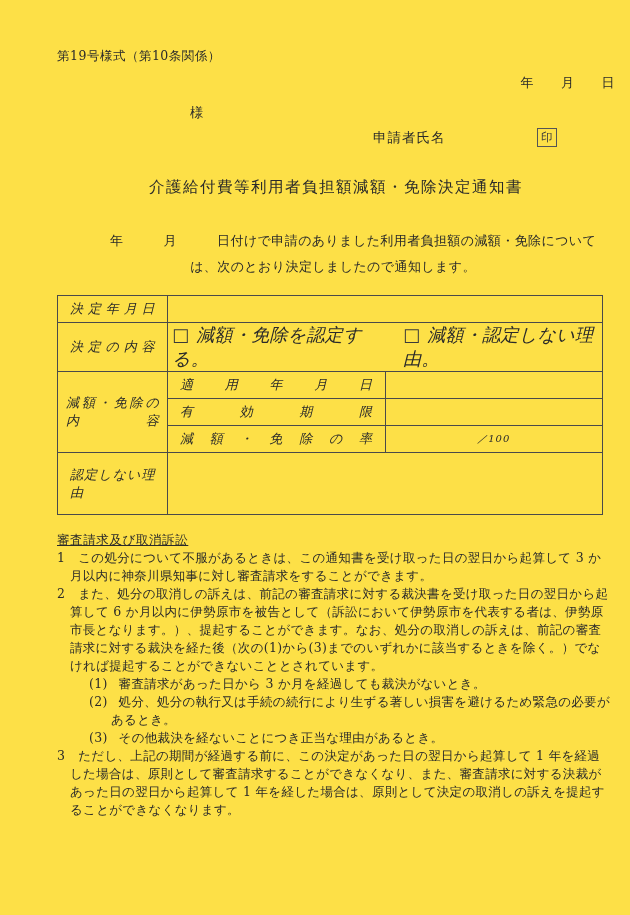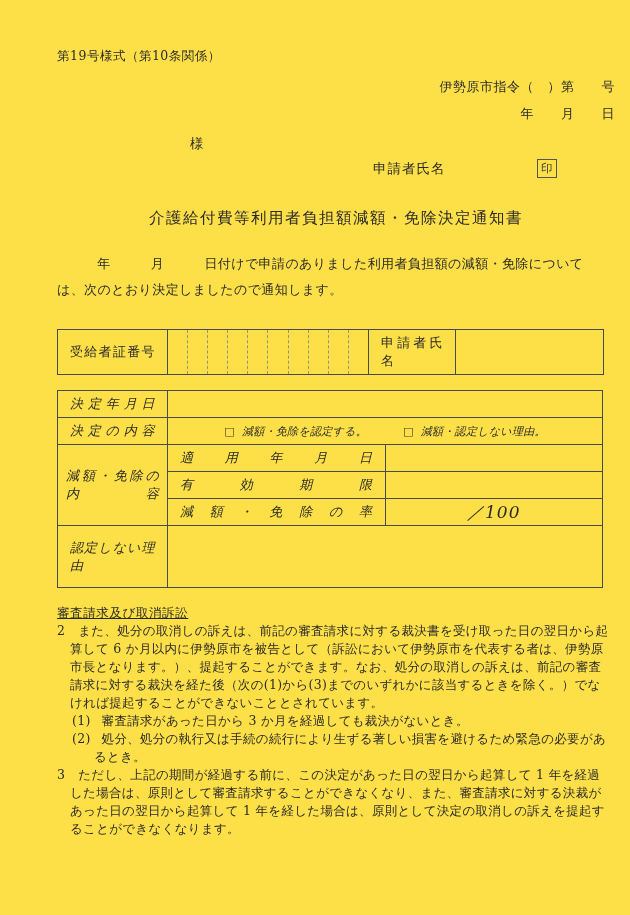--- a/index.html
+++ b/index.html
@@ -36,25 +36,26 @@
 
   .doc-title {
     margin-top:26px;
     text-align:center;
     font-size:15.5px;
     letter-spacing:1.5px;
     font-weight:normal;
   }
 
   .intro {
-    margin-top:22px;
+    margin-top:30px;
     width:552px;
     font-size:13px;
     line-height:26px;
     letter-spacing:.4px;
+    text-align:center;
   }
 
   table { border-collapse:collapse; table-layout:fixed; }
   td { border:1px solid #4a4a4a; font-size:13px; vertical-align:middle; }
 
   .tbl-recipient { margin-top:26px; width:546px; }
   .tbl-recipient td { height:40px; }
   .cell-label {
     text-align:justify; text-align-last:justify;
     padding:4px 12px;
@@ -70,82 +71,58 @@
 
   .tbl-decision { margin-top:15px; width:546px;font-style:italic; }
   .tbl-decision .c1 { width:110px; }
   .tbl-decision .c2 { width:111px; }
   .tbl-decision .c3 { width:325px; }
   .row-h { height:24px; }
   .row-h2 { height:27px; }
   .row-tall { height:62px; }
   .checkbox-line {
     display:flex; justify-content:center; gap:36px;
-    font-size:11px; letter-spacing:.3px;
+    font-size:18px; letter-spacing:.3px;
     border:none; padding:0 4px;
   }
   .checkbox-line .cb { margin-right:7px; color:#3a3a3a; }
-  .rate-cell { text-align:center; font-size:17px; letter-spacing:1px;margin-top:8px; }
+  .rate-cell { text-align:center; font-size:10px; letter-spacing:1px;margin-top:8px; }
   .group-label { text-align:justify; text-align-last:justify; padding:8px 8px; letter-spacing:.3px; }
 
   .notes { margin-top:16px; width:556px; font-size:12.5px; line-height:18px; letter-spacing:.3px; }
   .notes-heading { letter-spacing:.6px;text-decoration:underline; }
   .note-main { padding-left:13px; text-indent:-13px; }
   .note-main .num { margin-right:13px; }
-  .note-sub { margin-left:15px; padding-left:22px; text-indent:-22px; }
+  .note-sub { margin-left:32px; padding-left:22px; text-indent:-22px; }
   .note-sub .num { margin-right:11px; }
   .contact-line { letter-spacing:.6px; }
 </style>
 </head>
 <body>
 
 <div class="page">
   <div class="content">
 
     <div class="form-number">第19号様式（第10条関係）</div>
 
-    <div class="align-right directive-line">伊勢原市指令（　）第　　号</div>
     <div class="align-right date-line">年　　月　　日</div>
 
     <div class="addressee-line">
       <span class="addressee">様</span>
     </div>
 
     <div class="mayor-line">
       <span class="mayor">申請者氏名</span>
       <span class="seal">印</span>
     </div>
 
     <h1 class="doc-title">介護給付費等利用者負担額減額・免除決定通知書</h1>
 
     <p class="intro">　　　年　　　月　　　日付けで申請のありました利用者負担額の減額・免除については、次のとおり決定しましたので通知します。</p>
 
-    <table class="tbl-recipient">
-      <tbody>
-          <tr>
-        <td class="cell-label col-cert-label">受給者証番号</td>
-        <td class="col-digits">
-          <div class="digit-row">
-            <span class="digit-cell"></span>
-            <span class="digit-cell"></span>
-            <span class="digit-cell"></span>
-            <span class="digit-cell"></span>
-            <span class="digit-cell"></span>
-            <span class="digit-cell"></span>
-            <span class="digit-cell"></span>
-            <span class="digit-cell"></span>
-            <span class="digit-cell"></span>
-            <span class="digit-cell"></span>
-          </div>
-        </td>
-        <td class="cell-label col-name-label">申請者氏名</td>
-        <td class="col-name-value"></td>
-      </tr>
-    </tbody>
-      </table>
 
     <table class="tbl-decision">
       <tbody>
           <tr class="row-h">
         <td class="cell-label c1">決定年月日</td>
         <td colspan="2"></td>
       </tr>
       <tr class="row-h2">
         <td class="cell-label c1">決定の内容</td>
         <td colspan="2">
@@ -170,20 +147,22 @@
       </tr>
       <tr class="row-tall">
         <td class="cell-label c1">認定しない理由</td>
         <td colspan="2"></td>
       </tr>
     </tbody>
       </table>
 
     <div class="notes">
       <div class="notes-heading">審査請求及び取消訴訟</div>
+      <div class="note-main"><span class="num">1</span><span>この処分について不服があるときは、この通知書を受け取った日の翌日から起算して 3 か月以内に神奈川県知事に対し審査請求をすることができます。</span></div>
       <div class="note-main"><span class="num">2</span><span>また、処分の取消しの訴えは、前記の審査請求に対する裁決書を受け取った日の翌日から起算して 6 か月以内に伊勢原市を被告として（訴訟において伊勢原市を代表する者は、伊勢原市長となります。）、提起することができます。なお、処分の取消しの訴えは、前記の審査請求に対する裁決を経た後（次の(1)から(3)までのいずれかに該当するときを除く。）でなければ提起することができないこととされています。</span></div>
       <div class="note-sub"><span class="num">(1)</span><span>審査請求があった日から 3 か月を経過しても裁決がないとき。</span></div>
       <div class="note-sub"><span class="num">(2)</span><span>処分、処分の執行又は手続の続行により生ずる著しい損害を避けるため緊急の必要があるとき。</span></div>
+      <div class="note-sub"><span class="num">(3)</span><span>その他裁決を経ないことにつき正当な理由があるとき。</span></div>
       <div class="note-main"><span class="num">3</span><span>ただし、上記の期間が経過する前に、この決定があった日の翌日から起算して 1 年を経過した場合は、原則として審査請求することができなくなり、また、審査請求に対する決裁があった日の翌日から起算して 1 年を経した場合は、原則として決定の取消しの訴えを提起することができなくなります。</span></div>
     </div>
 
   </div>
 </div>
 
 </body></html>

